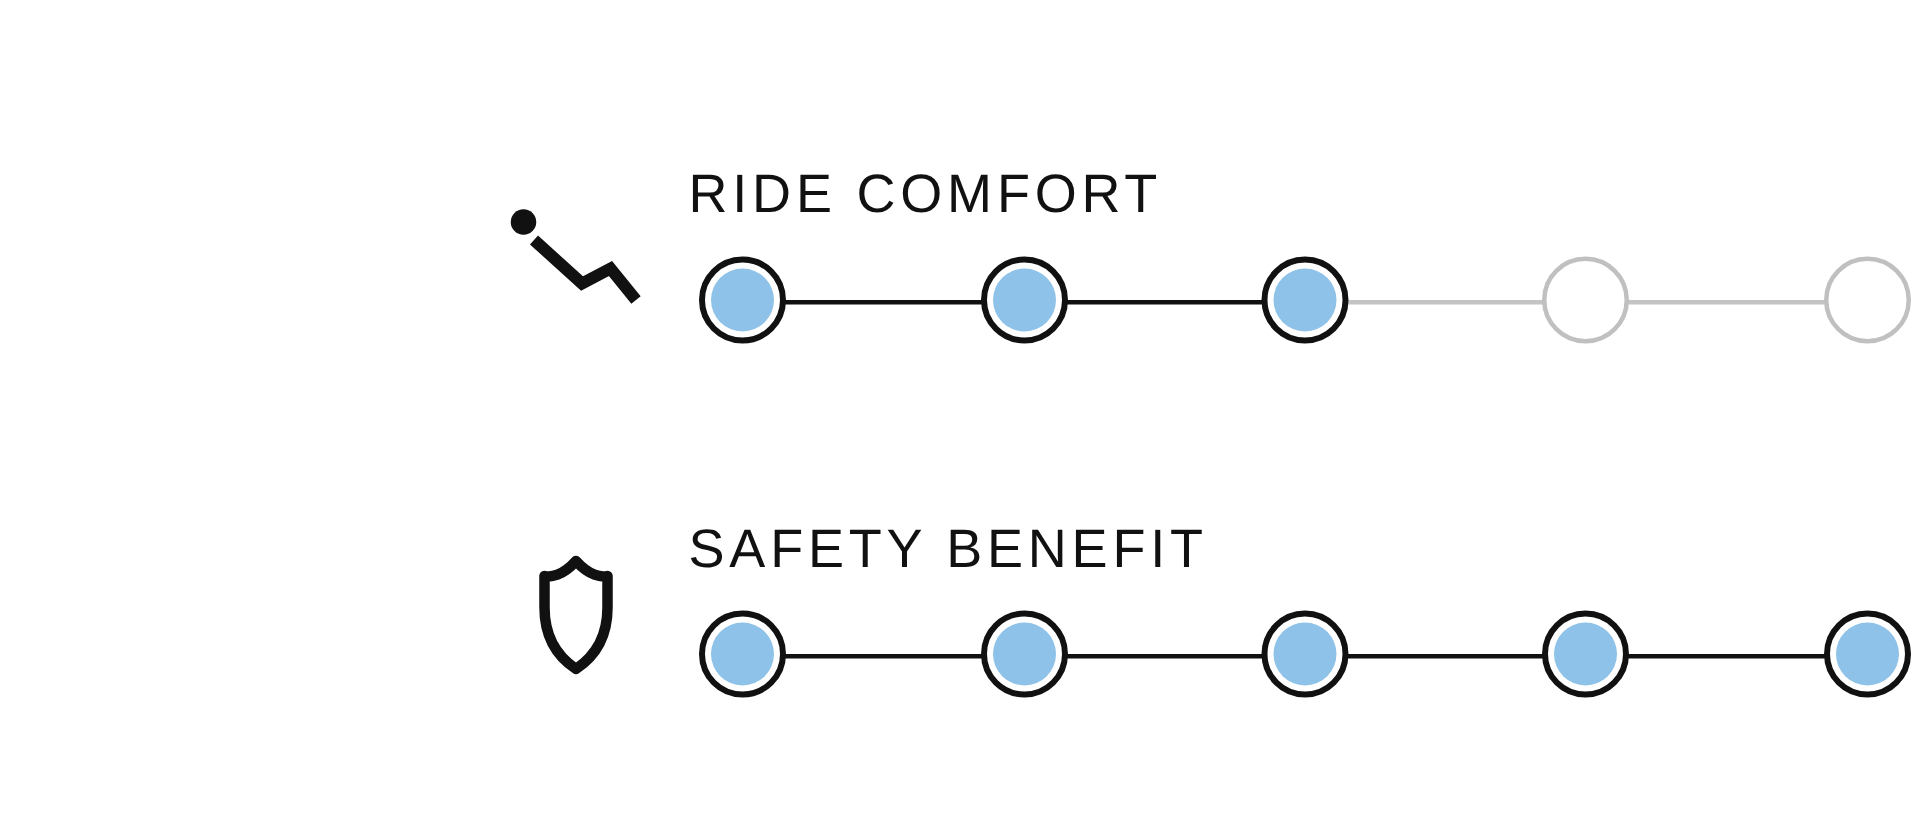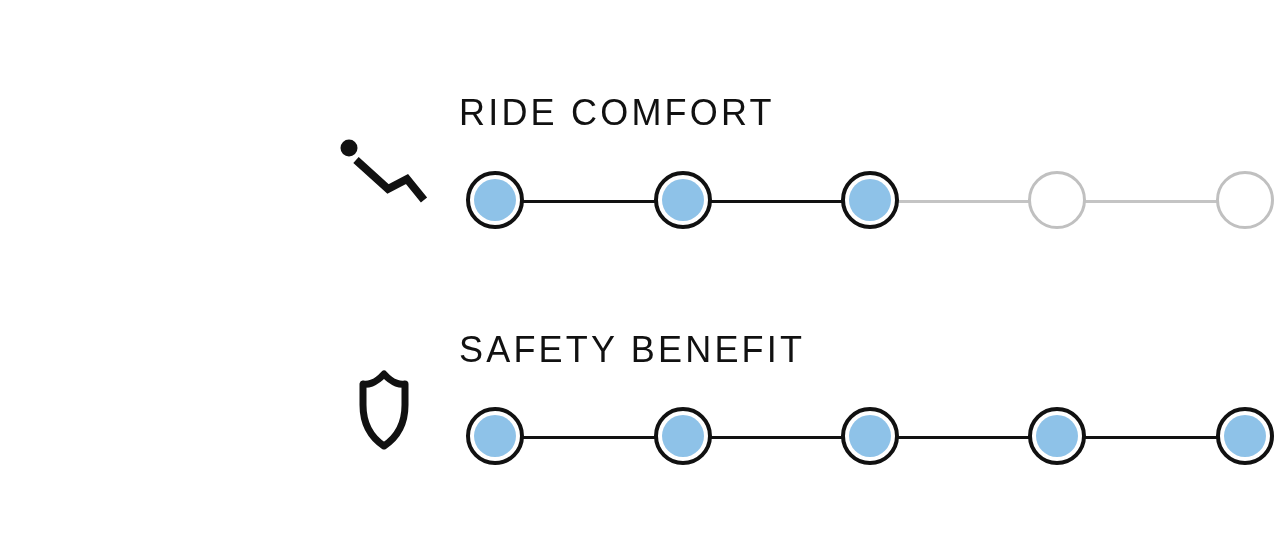--- a/index.html
+++ b/index.html
@@ -41,21 +41,21 @@
     display: block;
   }
   .rating-row[data-row="0"] .row-icon { top: 40px; }
   .rating-row[data-row="1"] .row-icon { top: 20px; }
   .row-icon svg { display: block; width: 100%; height: 100%; overflow: visible; }
 
   
   .row-label {
     position: absolute;
     left: 459px;
-    top: 0;
+    top: 16px;
     font-size: 36px;
     font-weight: 300;
     letter-spacing: 3.2px;
     color: #111111;
     white-space: nowrap;
     line-height: 1;
     font-family: "Liberation Sans", sans-serif;
   }
 
   

